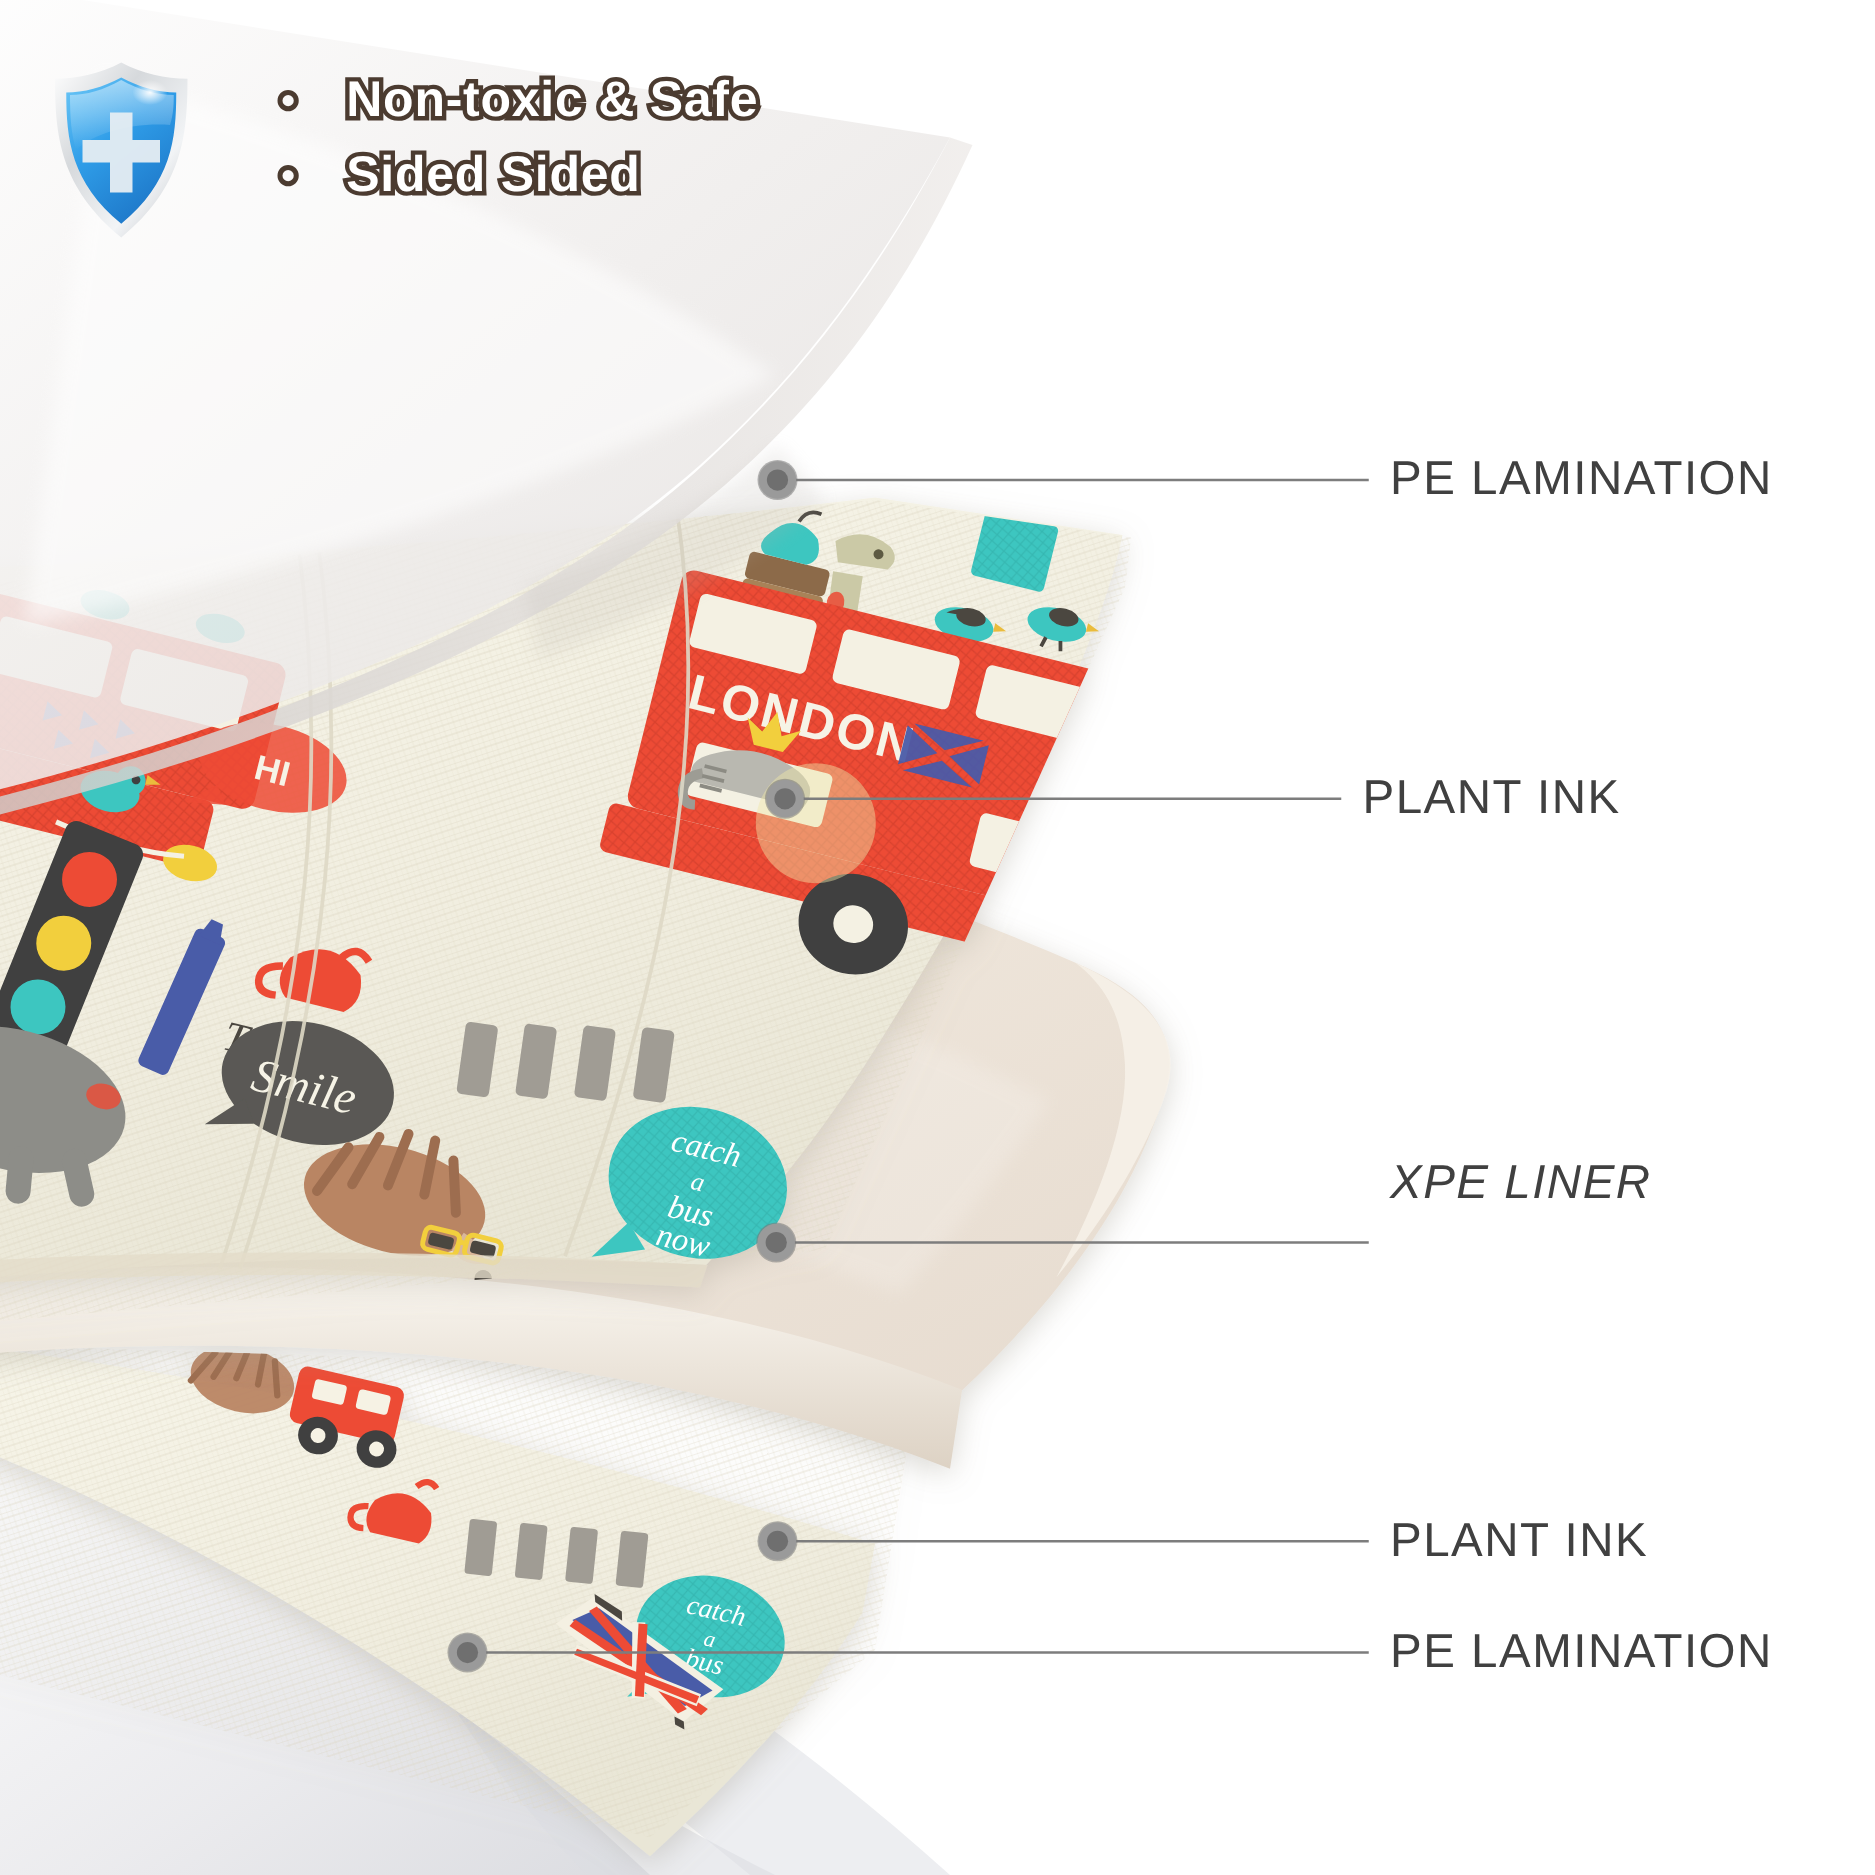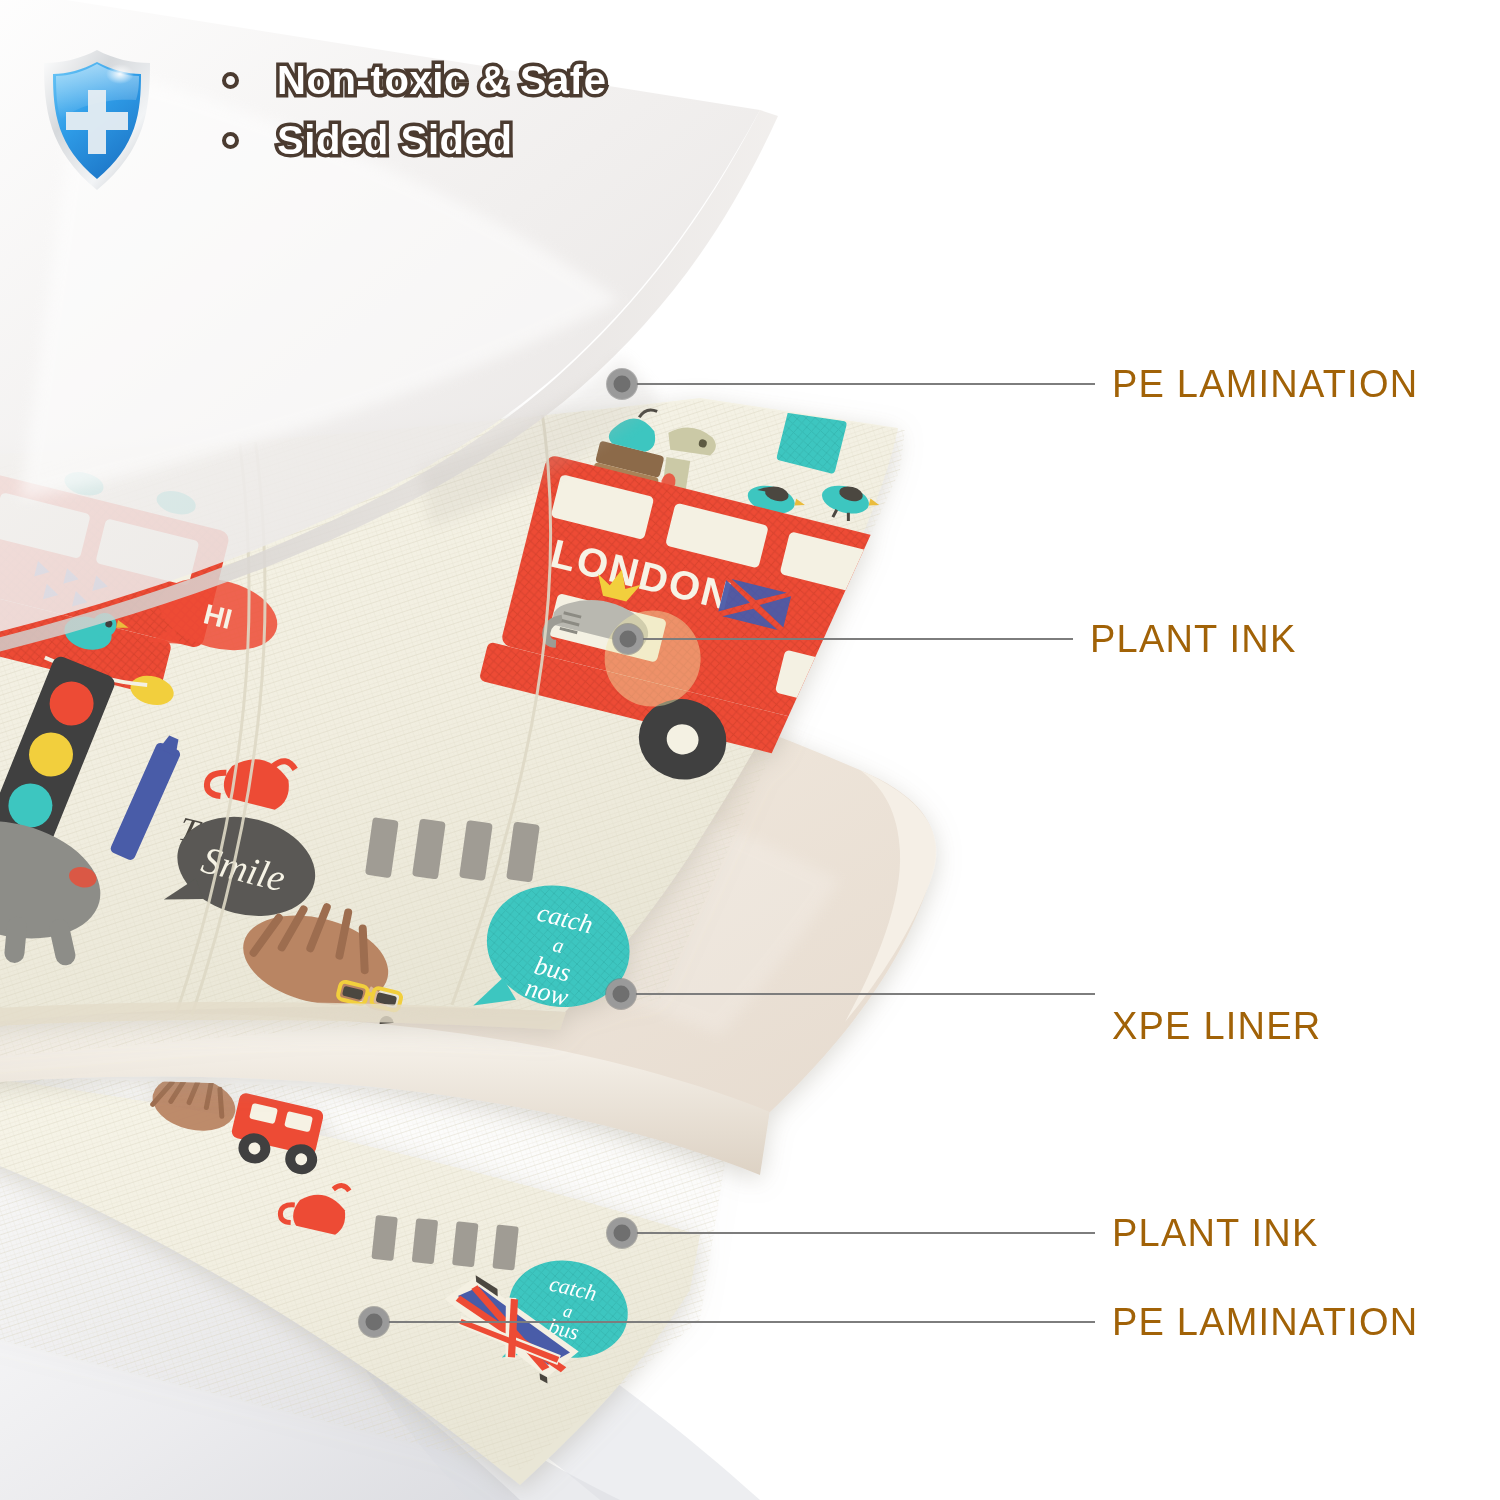--- a/index.html
+++ b/index.html
@@ -50,21 +50,21 @@
     width:17px; height:17px; border-radius:50%;
     background:#6f6f6f; transform:translate(-50%,-50%);
   }
   .callout-line {
     position:absolute; height:2px; background:#7d7d7d;
     transform:translateY(-50%);
   }
   .callout-label {
     position:absolute; transform:translateY(-50%);
     font-size:38px; letter-spacing:1.2px;
-    color:#a16207; white-space:nowrap;
+    color:#404040; white-space:nowrap;
   }
 </style>
 </head>
 <body>
 
 <div id="stage">
 
   <svg id="layers-svg" viewBox="0 0 1500 1500">
     <defs>
 
@@ -489,21 +489,21 @@
         <div class="callout-label" style="left: 1112px; top: 384px;">PE LAMINATION</div>
       </div>
       <div class="callout">
         <div class="callout-line" style="left: 628px; top: 639px; width: 445px;"></div>
         <div class="callout-dot" style="left: 628px; top: 639px;"></div>
         <div class="callout-label" style="left: 1090px; top: 639px;">PLANT INK</div>
       </div>
       <div class="callout">
         <div class="callout-line" style="left: 621px; top: 994px; width: 474px;"></div>
         <div class="callout-dot" style="left: 621px; top: 994px;"></div>
-        <div class="callout-label" style="left: 1112px; top: 1026px;">XPE LINER</div>
+        <div class="callout-label" style="left: 1112px; top: 947px; font-style: italic;">XPE LINER</div>
       </div>
       <div class="callout">
         <div class="callout-line" style="left: 622px; top: 1233px; width: 473px;"></div>
         <div class="callout-dot" style="left: 622px; top: 1233px;"></div>
         <div class="callout-label" style="left: 1112px; top: 1233px;">PLANT INK</div>
       </div>
       <div class="callout">
         <div class="callout-line" style="left: 374px; top: 1322px; width: 721px;"></div>
         <div class="callout-dot" style="left: 374px; top: 1322px;"></div>
         <div class="callout-label" style="left: 1112px; top: 1322px;">PE LAMINATION</div>

